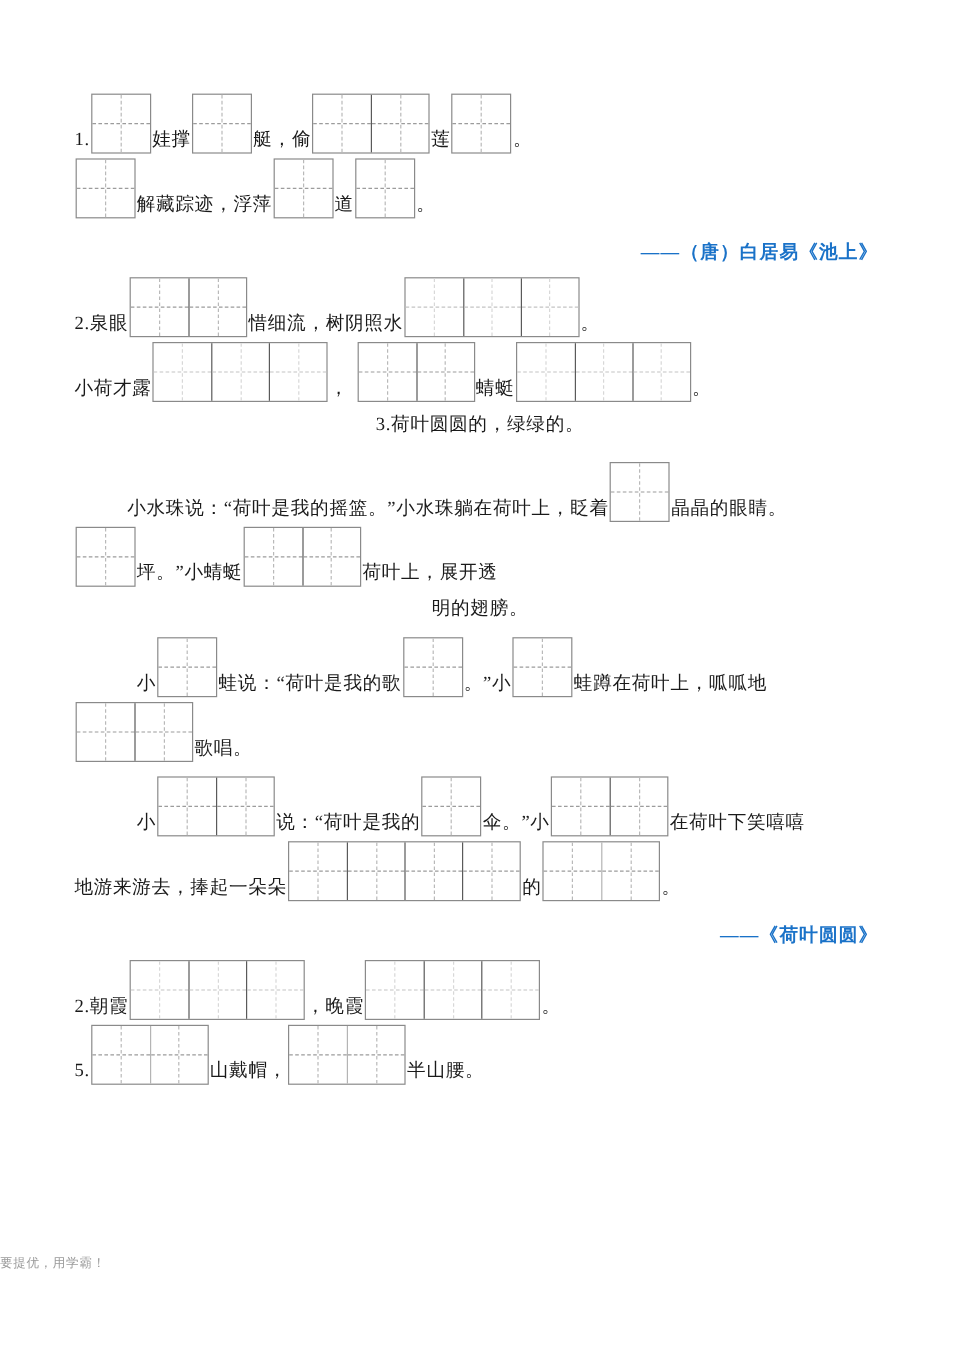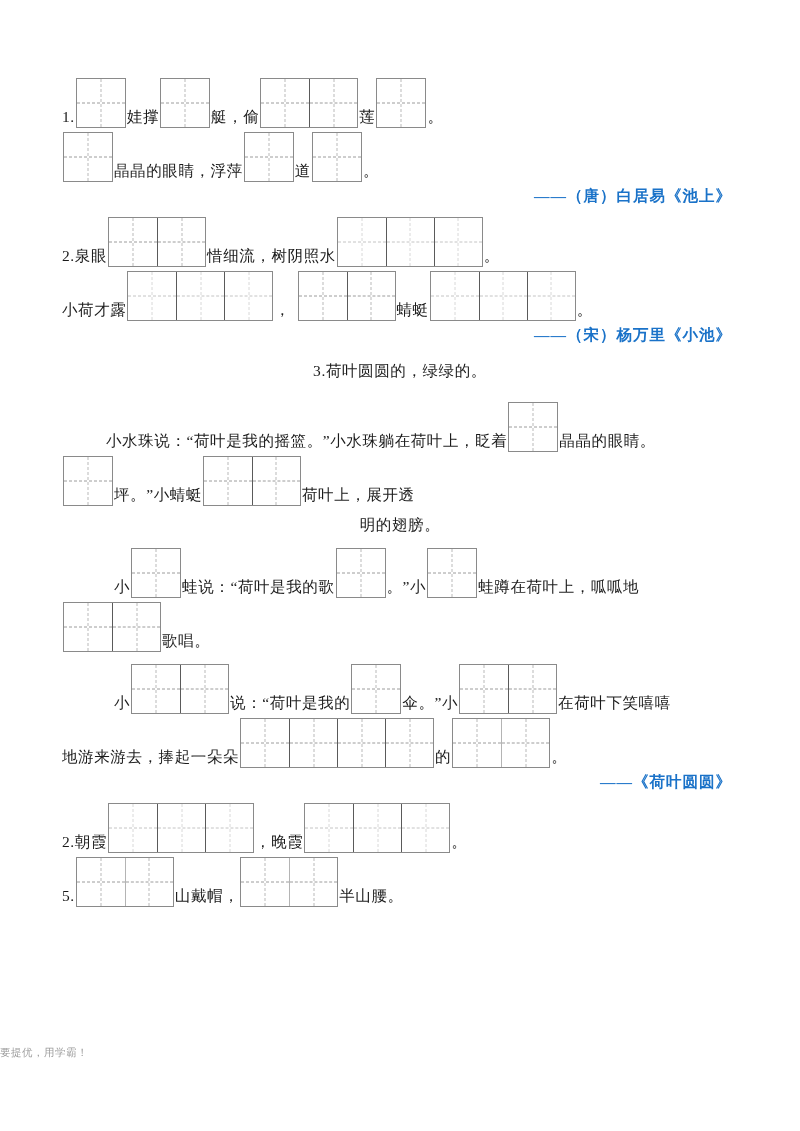--- a/index.html
+++ b/index.html
@@ -96,21 +96,21 @@
   .boxgroup.faint .cell::before { border-left-color: #d8d8d8; }
   .boxgroup.faint .cell::after  { border-top-color: #c4c4c4; }
 
   
   .attrib {
     text-align: right;
     color: #1a72c8;
     font-size: 15.5px;
     font-weight: 700;
     letter-spacing: 1px;
-    margin: 4px 6px 10px 0;
+    margin: 18px 6px 10px 0;
     white-space: nowrap;
   }
 
   .gap-sm { height: 8px; }
   .gap-md { height: 16px; }
 
   
   #footer-note {
     position: absolute;
     left: 0;
@@ -161,21 +161,21 @@
         <span class="boxgroup">
             <span class="cell"></span>
           </span>
         <span class="txt">。</span>
       </div>
 
       <div class="line">
         <span class="boxgroup">
             <span class="cell"></span>
           </span>
-        <span class="txt">晶晶的眼睛，浮萍</span>
+        <span class="txt">解藏踪迹，浮萍</span>
         <span class="boxgroup">
             <span class="cell"></span>
           </span>
         <span class="txt">道</span>
         <span class="boxgroup">
             <span class="cell"></span>
           </span>
         <span class="txt">。</span>
       </div>
 
@@ -213,21 +213,20 @@
           </span>
         <span class="txt">蜻蜓</span>
         <span class="boxgroup faint">
             <span class="cell"></span>
             <span class="cell"></span>
             <span class="cell"></span>
           </span>
         <span class="txt">。</span>
       </div>
 
-      <div class="attrib">——（宋）杨万里《小池》</div>
     </div>
 
     <div>
       <div class="line tight">
         <span class="txt">3.荷叶圆圆的，绿绿的。</span>
       </div>
 
       <div class="gap-md"></div>
 
       <div class="line">

